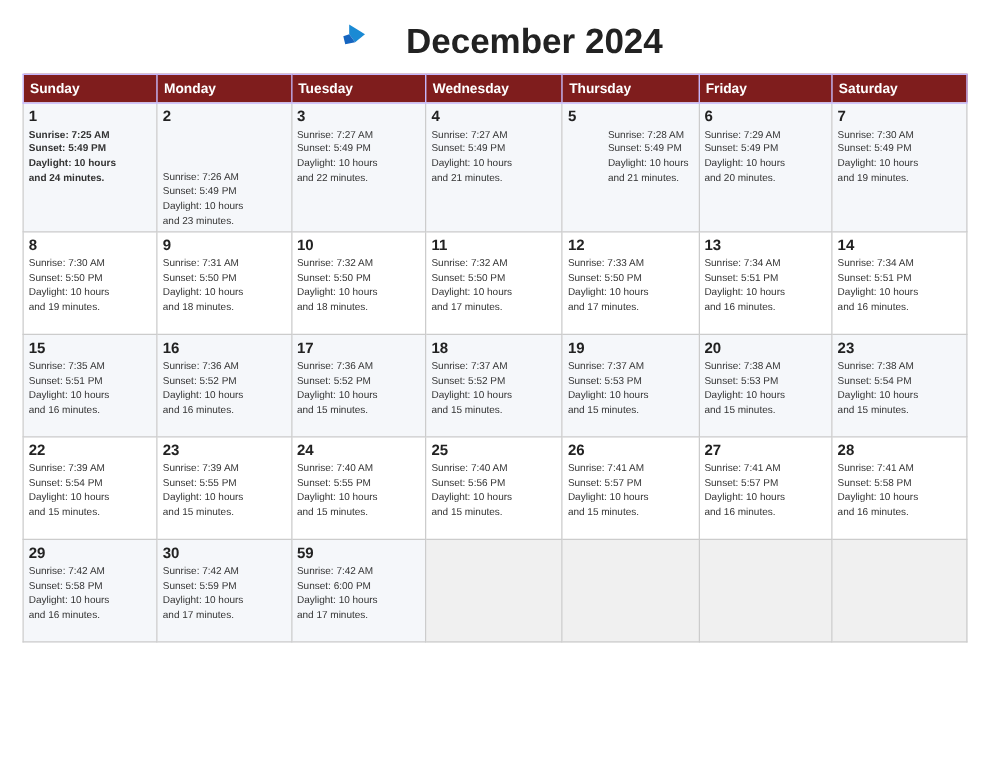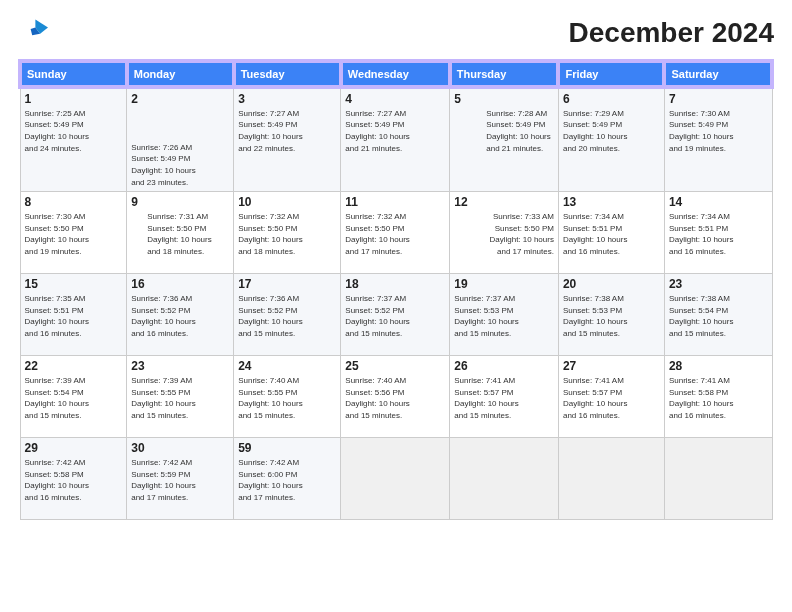--- a/index.html
+++ b/index.html
@@ -11,21 +11,21 @@
       overflow: hidden;
     }
     .page {
       width: 792px;
       height: 612px;
       padding: 18px 18px 10px 18px;
       background: #fff;
     }
     .header {
       display: flex;
-      justify-content: space-between;
+      justify-content: center;
       align-items: flex-start;
       margin-bottom: 10px;
       gap: 33px;
     }
     .logo {
       display: flex;
       align-items: center;
       gap: 4px;
     }
     .logo-icon {
@@ -44,27 +44,27 @@
     .subtitle {
       font-size: 14px;
       color: #555;
     }
     .calendar {
       width: 100%;
       border-collapse: collapse;
       font-size: 8.5px;
     }
     .calendar th {
-      background: #3b82f6;
+      background: #7f1d1d;
       color: #fff;
       text-align: left;
       padding: 5px 5px;
       font-size: 11px;
       font-weight: bold;
-      border: 4px solid #c4b5fd;
+      border: 1px solid #c4b5fd;
     }
     .calendar td {
       border: 1px solid #ccc;
       vertical-align: top;
       padding: 3px 4px;
       height: 82px;
       width: 113px;
       background: #fff;
     }
     .calendar tr:nth-child(odd) td {
@@ -114,21 +114,21 @@
         <th>Wednesday</th>
         <th>Thursday</th>
         <th>Friday</th>
         <th>Saturday</th>
       </tr>
     </thead>
     <tbody id="calendar-body">
     <tr>
           <td>
             <span class="day-num">1</span>
-            <div class="day-info" style="white-space: pre-line;">Sunrise: 7:25 AM
+            <div class="day-info" style="white-space: pre-line; font-weight: bold;">Sunrise: 7:25 AM
 Sunset: 5:49 PM
 Daylight: 10 hours
 and 24 minutes.</div>
           </td>
           <td>
             <span class="day-num">2</span>
             <div class="day-info" style="white-space: pre-line; margin-top: 36px;">Sunrise: 7:26 AM
 Sunset: 5:49 PM
 Daylight: 10 hours
 and 23 minutes.</div>
@@ -172,42 +172,42 @@
         <tr>
           <td>
             <span class="day-num">8</span>
             <div class="day-info" style="white-space: pre-line;">Sunrise: 7:30 AM
 Sunset: 5:50 PM
 Daylight: 10 hours
 and 19 minutes.</div>
           </td>
           <td>
             <span class="day-num">9</span>
-            <div class="day-info" style="white-space: pre-line; margin-left: 16px;">Sunrise: 7:31 AM
+            <div class="day-info" style="white-space: pre-line;">Sunrise: 7:31 AM
 Sunset: 5:50 PM
 Daylight: 10 hours
 and 18 minutes.</div>
           </td>
           <td>
             <span class="day-num">10</span>
             <div class="day-info" style="white-space: pre-line;">Sunrise: 7:32 AM
 Sunset: 5:50 PM
 Daylight: 10 hours
 and 18 minutes.</div>
           </td>
           <td>
             <span class="day-num">11</span>
             <div class="day-info" style="white-space: pre-line;">Sunrise: 7:32 AM
 Sunset: 5:50 PM
 Daylight: 10 hours
 and 17 minutes.</div>
           </td>
           <td>
             <span class="day-num">12</span>
-            <div class="day-info" style="white-space: pre-line; text-align: right;">Sunrise: 7:33 AM
+            <div class="day-info" style="white-space: pre-line;">Sunrise: 7:33 AM
 Sunset: 5:50 PM
 Daylight: 10 hours
 and 17 minutes.</div>
           </td>
           <td>
             <span class="day-num">13</span>
             <div class="day-info" style="white-space: pre-line;">Sunrise: 7:34 AM
 Sunset: 5:51 PM
 Daylight: 10 hours
 and 16 minutes.</div>

